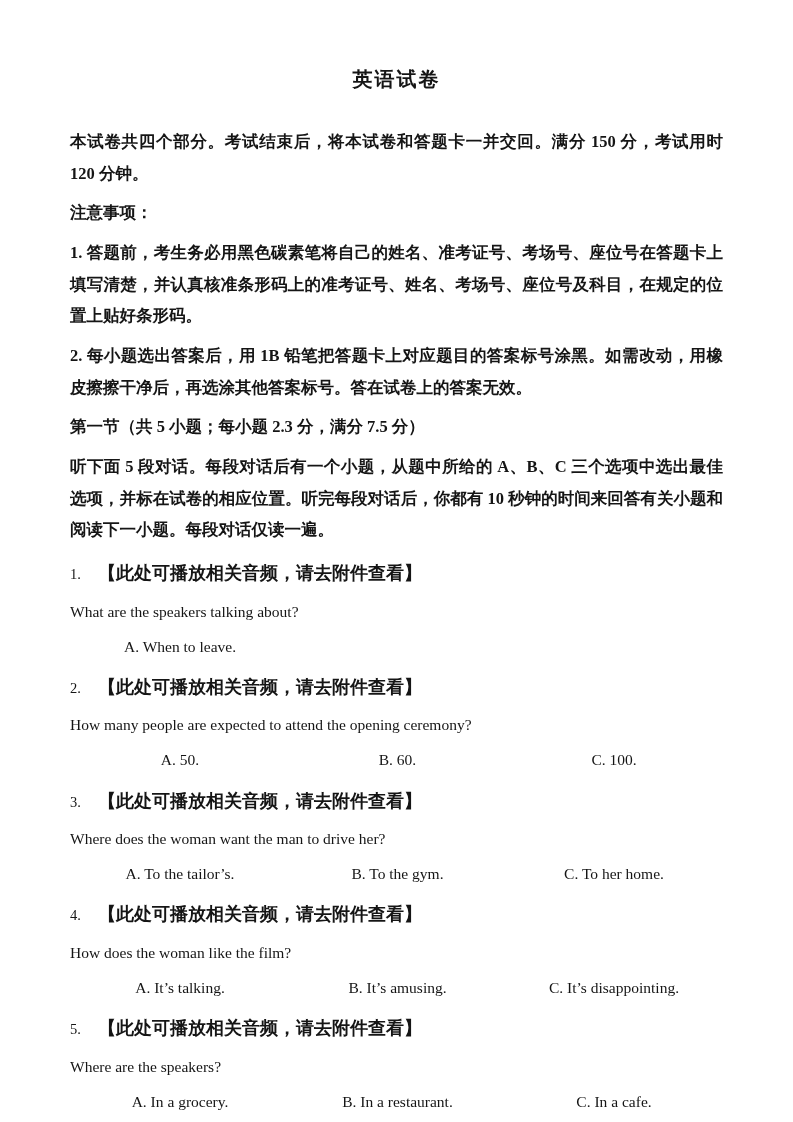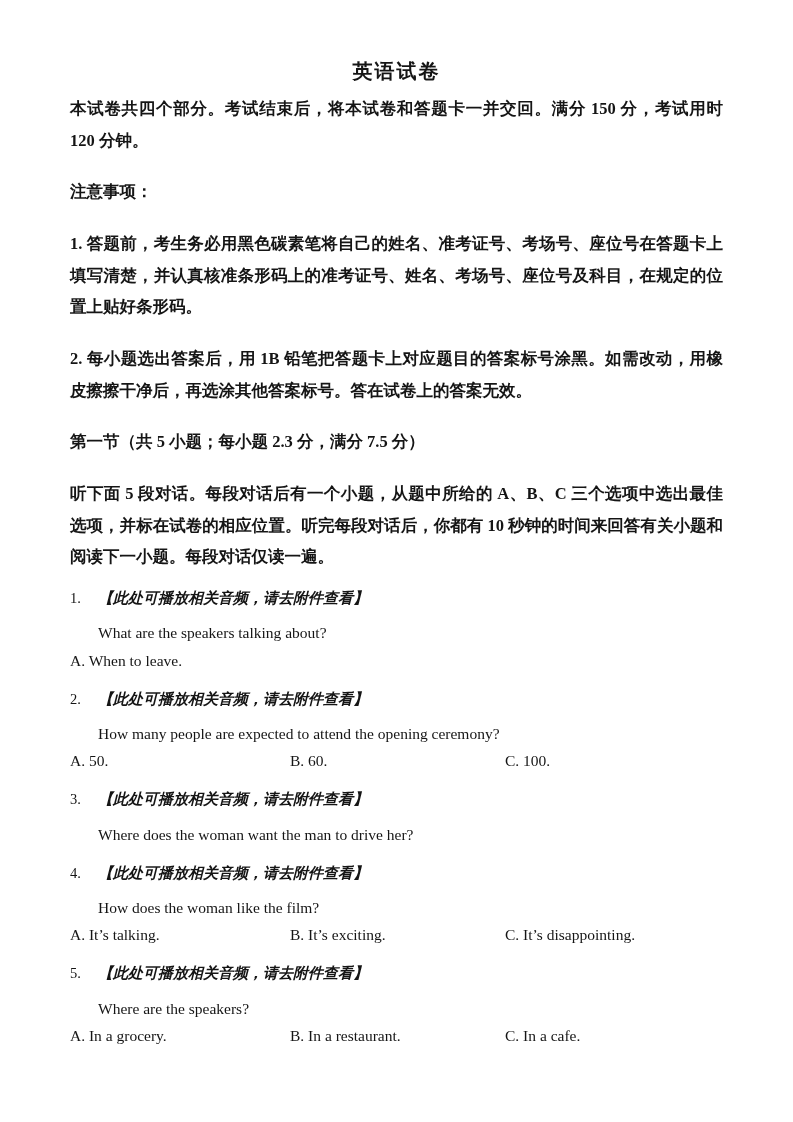--- a/index.html
+++ b/index.html
@@ -20,55 +20,56 @@
     text-align: center;
     font-size: 21px;
     font-weight: 700;
     letter-spacing: 1px;
   }
   .subtitle {
     text-align: center;
     font-size: 20px;
     font-weight: 700;
     letter-spacing: 2px;
-    margin-top: 4px;
+    margin-top: 12px;
   }
   .para {
     font-size: 16.5px;
     line-height: 1.92;
     font-weight: 700;
     text-align: justify;
-    margin-top: 8px;
+    margin-top: 33px;
   }
-  .para.tight { margin-top: 20px; }
+  .para.tight { margin-top: 8px; }
   .q-audio-line {
     margin-top: 12px;
     font-size: 15px;
     line-height: 1.75;
     font-weight: 400;
     display: flex;
     align-items: baseline;
   }
   .q-num {
     font-size: 14.5px;
     margin-right: 14px;
     min-width: 14px;
   }
-  .q-audio { font-weight: 700; font-size: 15px; font-style: italic; }
+  .q-audio { font-weight: 700; font-size: 18px; }
   .q-text {
     margin-top: 8px;
     font-size: 15.5px;
     line-height: 1.75;
-    margin-left: 28px;
   }
   .q-options {
+    margin-top: 8px;
     display: grid;
     grid-template-columns: 220px 215px 1fr;
     font-size: 15.5px;
     line-height: 1.75;
+    text-align: center;
   }
 </style>
 </head>
 <body>
 
 <div class="page">
 
   <div class="subtitle">英语试卷</div>
 
   <div class="para">本试卷共四个部分。考试结束后，将本试卷和答题卡一并交回。满分 150 分，考试用时 120 分钟。</div>
@@ -101,31 +102,36 @@
       <span>C. 100.</span>
     </div>
   </div>
 
   <div>
     <div class="q-audio-line">
       <span class="q-num">3.</span>
       <span class="q-audio">【此处可播放相关音频，请去附件查看】</span>
     </div>
     <div class="q-text">Where does the woman want the man to drive her?</div>
+    <div class="q-options">
+      <span>A. To the tailor’s.</span>
+      <span>B. To the gym.</span>
+      <span>C. To her home.</span>
+    </div>
   </div>
 
   <div>
     <div class="q-audio-line">
       <span class="q-num">4.</span>
       <span class="q-audio">【此处可播放相关音频，请去附件查看】</span>
     </div>
     <div class="q-text">How does the woman like the film?</div>
     <div class="q-options">
       <span>A. It’s talking.</span>
-      <span>B. It’s exciting.</span>
+      <span>B. It’s amusing.</span>
       <span>C. It’s disappointing.</span>
     </div>
   </div>
 
   <div>
     <div class="q-audio-line">
       <span class="q-num">5.</span>
       <span class="q-audio">【此处可播放相关音频，请去附件查看】</span>
     </div>
     <div class="q-text">Where are the speakers?</div>

